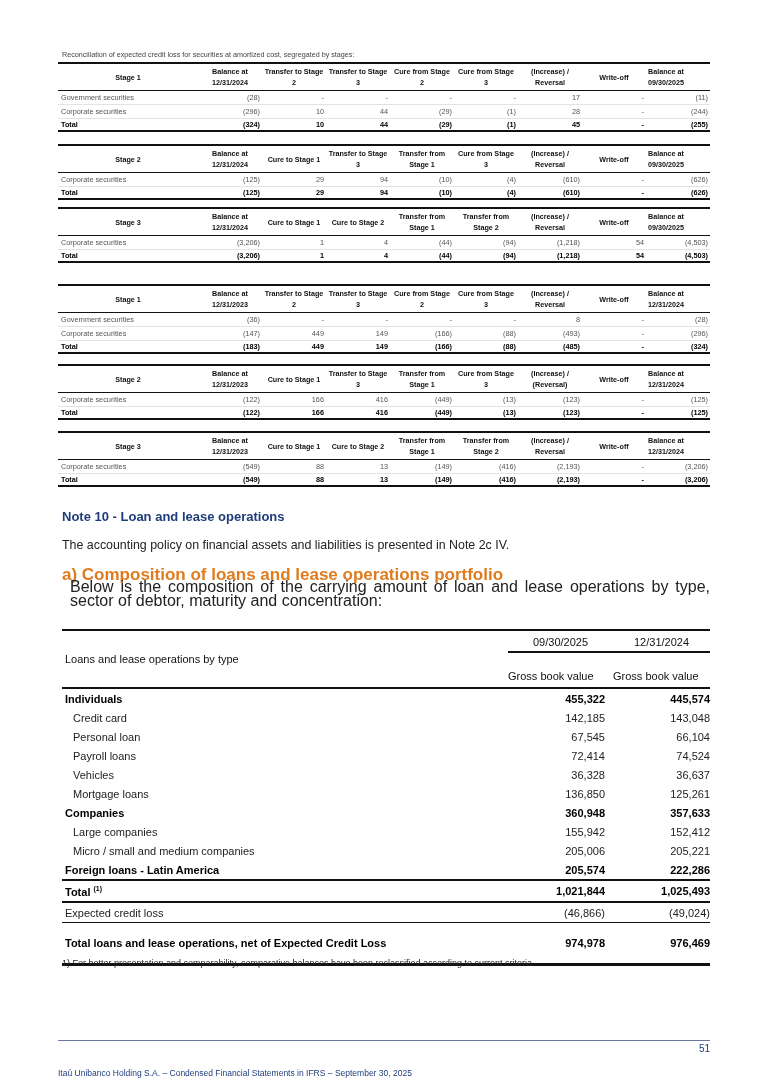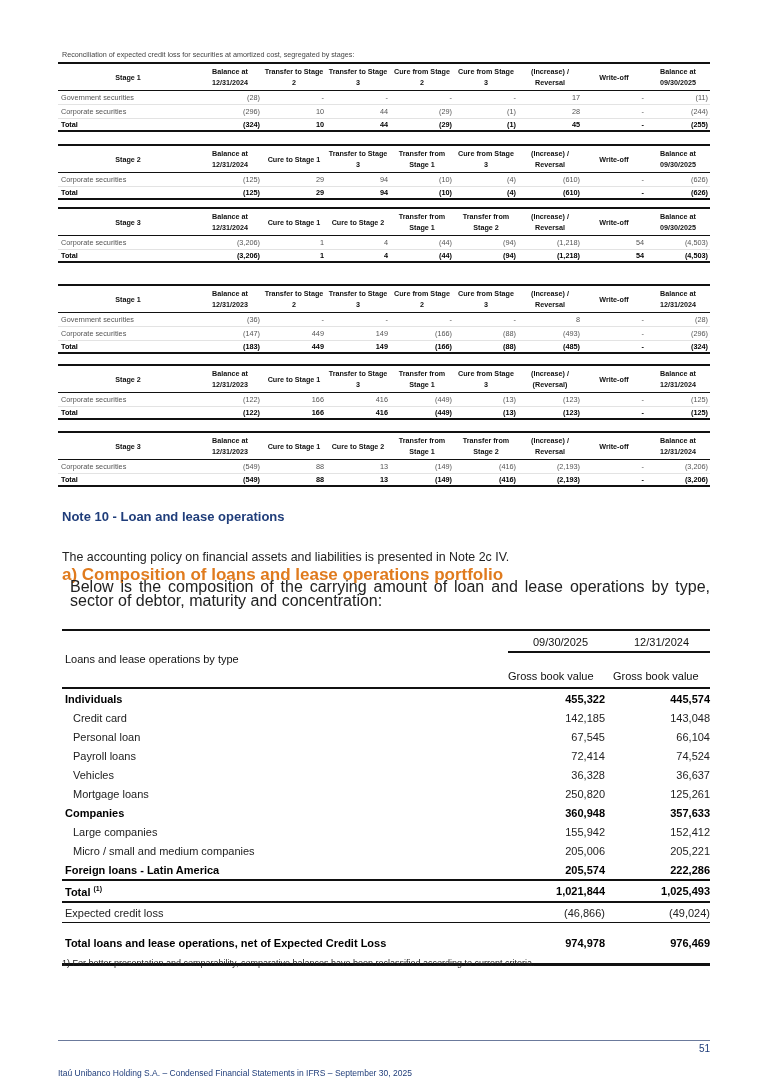--- a/index.html
+++ b/index.html
@@ -3,30 +3,30 @@
 <meta charset="utf-8">
 <style>
   html, body { margin: 0; padding: 0; background: #ffffff; }
   body { width: 766px; height: 1083px; position: relative; font-family: "Liberation Sans", sans-serif; color: #000; overflow: hidden; }
 
   
   .caption { position: absolute; left: 62px; top: 50px; font-size: 7.2px; color: #444; }
   table.stage { position: absolute; left: 58px; width: 652px; border-collapse: collapse; table-layout: fixed; font-size: 7.3px; }
   table.stage th { font-weight: bold; color: #111; font-size: 7.2px; line-height: 11px; padding: 2px 2px; vertical-align: middle; border-top: 2px solid #111; border-bottom: 1px solid #111; text-align: center; }
   table.stage th.lbl { text-align: center; margin-top: 14px; }
-  table.stage th.r { text-align: center; padding-right: 2px; }
+  table.stage th.r { text-align: left; padding-right: 2px; }
   table.stage td { color: #555; padding: 0 2px; height: 13px; text-align: right; border-bottom: 1px solid #e3e3e3; white-space: nowrap; }
   table.stage td.lbl { text-align: left; padding-left: 3px; margin-top: 20px; }
   table.stage tr.total td { color: #000; font-weight: bold; border-top: 1px solid #111; border-bottom: 2px solid #111; height: 11px; }
   table.stage col.c0 { width: 140px; }
   table.stage col.cn { width: 64px; }
 
   
   .note-title { position: absolute; left: 62px; top: 509px; font-size: 13px; font-weight: bold; color: #1f3d7a; }
-  .policy { position: absolute; left: 62px; top: 538px; font-size: 12.4px; color: #222; margin-top: 12px; }
+  .policy { position: absolute; left: 62px; top: 538px; font-size: 12.4px; color: #222; }
   .sub-title { position: absolute; left: 62px; top: 565px; font-size: 17px; font-weight: bold; color: #e07b1e; }
   .intro { position: absolute; left: 62px; top: 580px; width: 640px; font-size: 16px; color: #222; line-height: 14px; text-align: justify; padding-left: 8px; }
 
   
   table.loans { position: absolute; left: 62px; top: 629px; width: 648px; border-collapse: collapse; table-layout: fixed; font-size: 11px; }
   table.loans col.c0 { width: 446px; }
   table.loans col.c1 { width: 105px; }
   table.loans col.c2 { width: 97px; }
   table.loans .topborder td, table.loans .topborder th { border-top: 2px solid #111; }
   table.loans th { font-weight: normal; font-size: 11px; color: #111; }
@@ -423,21 +423,21 @@
         <td class="r1">72,414</td>
         <td>74,524</td>
       </tr>
       <tr class="sub">
         <td class="lbl"><span>Vehicles</span></td>
         <td class="r1">36,328</td>
         <td>36,637</td>
       </tr>
       <tr class="sub">
         <td class="lbl"><span>Mortgage loans</span></td>
-        <td class="r1">250,820</td>
+        <td class="r1">136,850</td>
         <td>125,261</td>
       </tr>
       <tr class="group">
         <td class="lbl"><span>Companies</span></td>
         <td class="r1">360,948</td>
         <td>357,633</td>
       </tr>
       <tr class="sub">
         <td class="lbl"><span>Large companies</span></td>
         <td class="r1">155,942</td>

